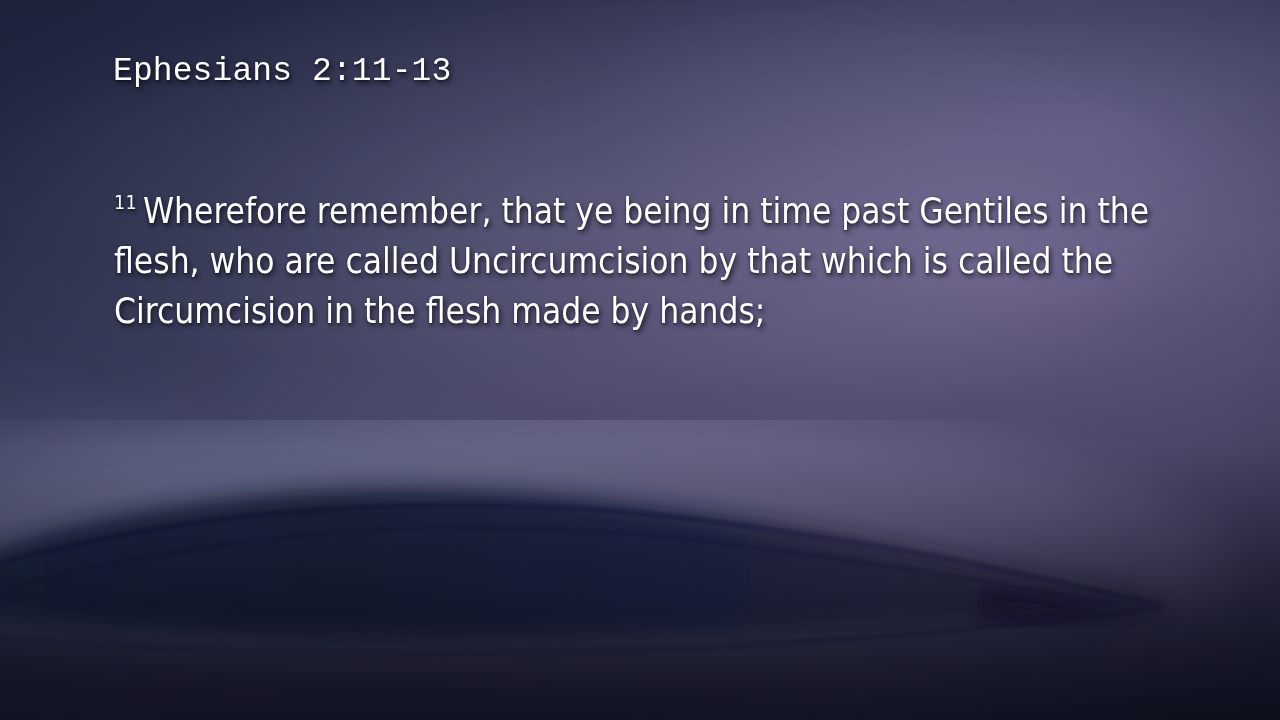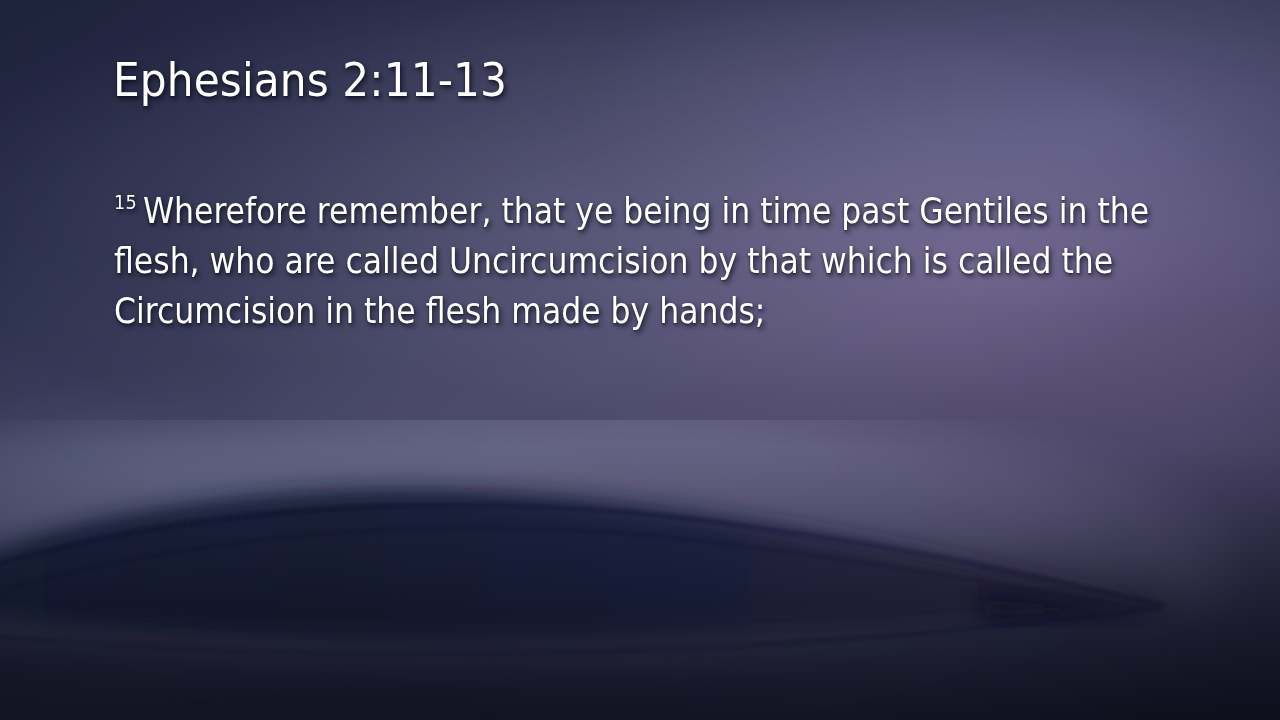--- a/index.html
+++ b/index.html
@@ -78,27 +78,28 @@
     position: absolute;
     inset: 0;
     z-index: 5;
   }
 
   .slide-title {
     position: absolute;
     left: 113px;
     top: 55px;
     width: 1060px;
-    font-size: 47px;
+    font-size: 33px;
     line-height: 1.06;
     font-weight: 400;
     color: #ffffff;
     letter-spacing: .1px;
     text-shadow: 2px 3px 5px rgba(6, 8, 20, .72), 0 1px 2px rgba(6, 8, 20, .55);
     white-space: nowrap;
+    font-family: Liberation Mono, monospace;
   }
 
   .verse-block {
     position: absolute;
     left: 114px;
     top: 186px;
     width: 1082px;
     color: #ffffff;
     font-size: 35px;
     line-height: 50px;
@@ -179,19 +180,19 @@
   <div class="bg-vignette"></div>
   <div class="bg-grain"></div>
 
   <div class="content">
 
     <div class="slide-title">Ephesians 2:11-13</div>
 
     <div class="verse-block">
 
       <p class="verse verse-11">
-        <span class="verse-num">15 </span><span>Wherefore remember, that ye being in time past Gentiles in the flesh, who are called Uncircumcision by that which is called the Circumcision in the flesh made by hands;</span>
+        <span class="verse-num">11 </span><span>Wherefore remember, that ye being in time past Gentiles in the flesh, who are called Uncircumcision by that which is called the Circumcision in the flesh made by hands;</span>
       </p>
 
 
     </div>
   </div>
 </div>
 
 </body></html>

